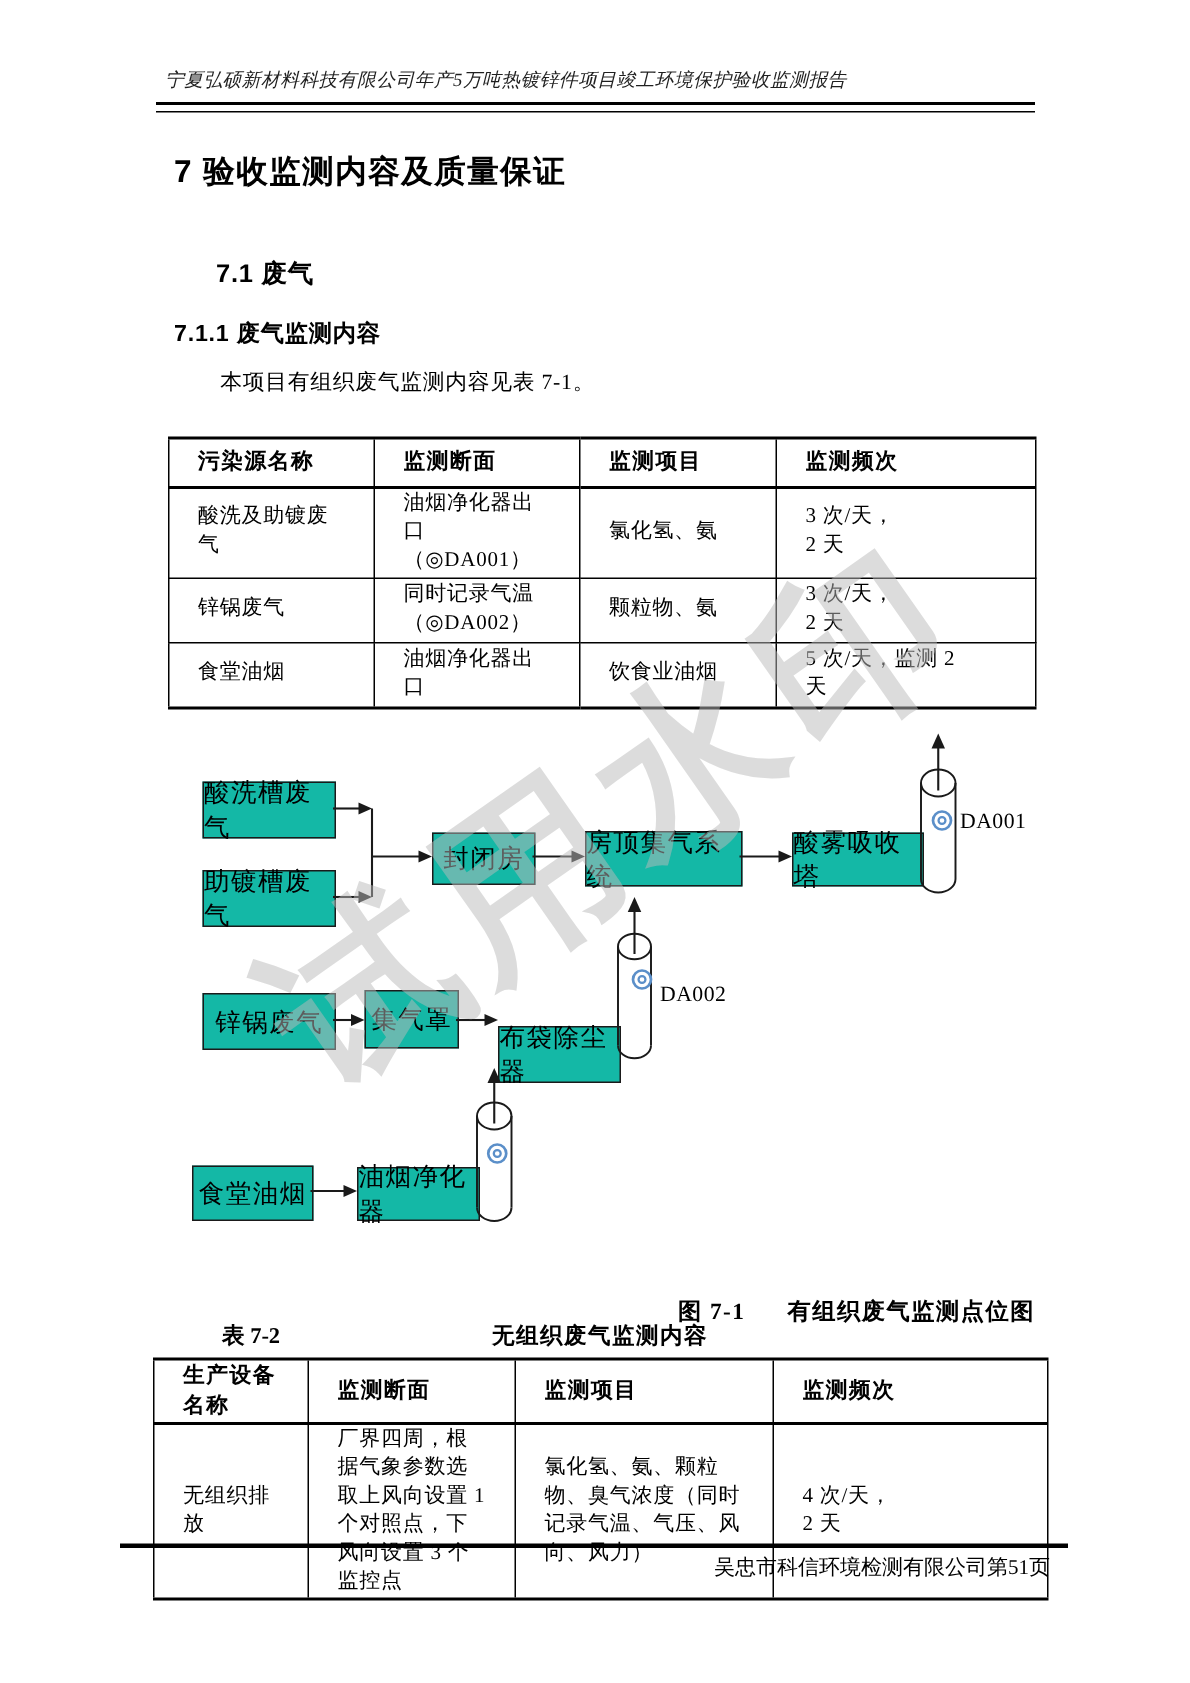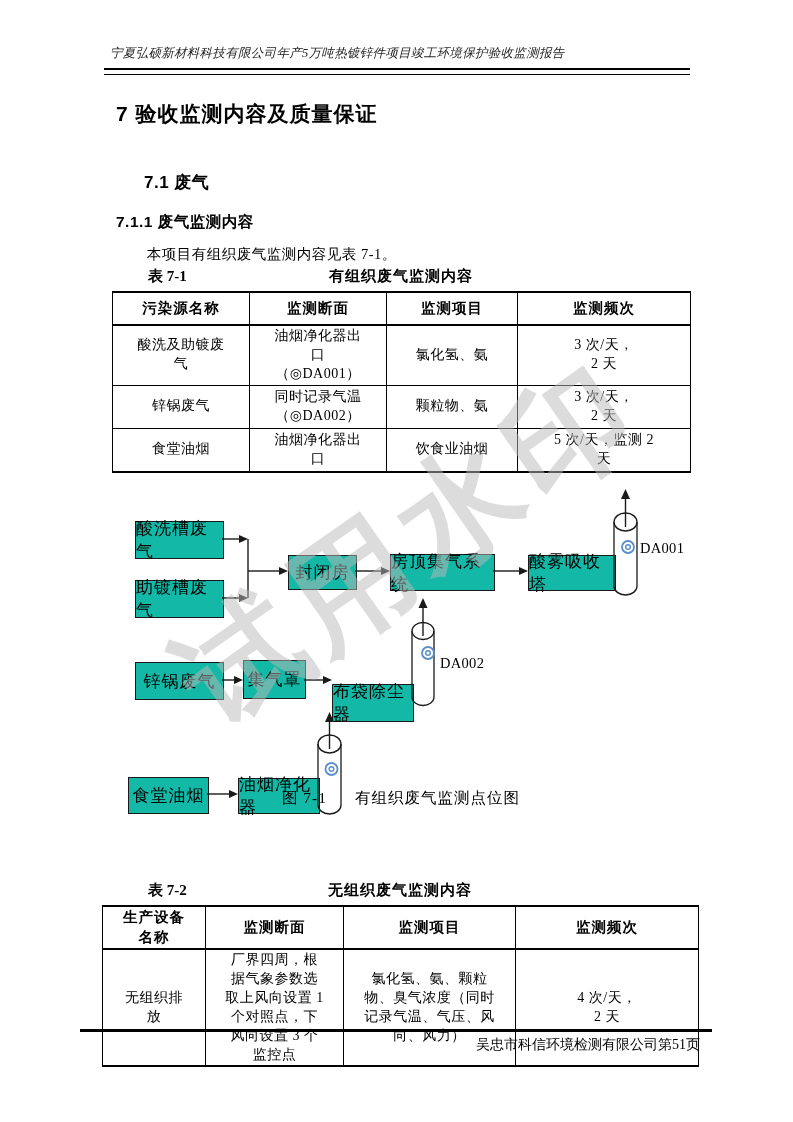--- a/index.html
+++ b/index.html
@@ -26,33 +26,33 @@
   .para{left:112px;width:578px;font-size:14.5px;text-indent:2.4em;letter-spacing:.5px;}
   .p1{top:245px;} .p2{top:851px;}
   
   .tcap{height:20px;font-weight:bold;font-size:15px;}
   .tcap .cap-label{position:absolute;left:36px;top:0;}
   .tcap .cap-title{position:absolute;left:0;top:0;width:100%;text-align:center;letter-spacing:1px;}
   .cap1{top:267px;left:112px;width:578px;}
   .cap2{top:881px;left:102px;width:596px;}
   
   table.doc{border-collapse:collapse;table-layout:fixed;font-size:14px;}
-  table.doc th,table.doc td{border:1px solid #000;text-align:center;vertical-align:middle;
+  table.doc th,table.doc td{border:1px solid #000;text-align:left;vertical-align:middle;
       padding:1px 19px;white-space:pre-line;line-height:1.35;letter-spacing:.5px;}
   table.doc th{font-weight:bold;font-size:14.5px;letter-spacing:1px;}
   table.doc tr.hdr th{border-top:2.5px solid #000;border-bottom:2px solid #000;}
   table.doc tr.last td{border-bottom:2.5px solid #000;}
   .t1{top:291px;left:112px;width:578px;}
   .t2{top:905px;left:102px;width:596px;}
   
   .node{position:absolute;border:1.2px solid #1a1a1a;background:#14b8a6;display:flex;
         align-items:center;justify-content:center;font-size:17px;letter-spacing:1px;}
   #diagram-svg{position:absolute;top:0;left:0;width:793px;height:1122px;pointer-events:none;}
   .stack-label{position:absolute;font-size:14.5px;letter-spacing:.3px;}
-  .figcap{top:788px;left:112px;width:578px;text-align:center;font-weight:normal;font-size:15.5px;letter-spacing:1px;}
+  .figcap{top:864px;left:112px;width:578px;text-align:right;font-weight:bold;font-size:15.5px;letter-spacing:1px;}
   .figcap .gap{display:inline-block;width:28px;}
   
   .watermark{top:545px;left:410px;transform:translate(-50%,-50%) rotate(-35deg);
              font-family:"Liberation Sans","DejaVu Sans",sans-serif;font-weight:bold;
              font-size:122px;letter-spacing:10px;color:rgba(185,185,185,0.5);
              white-space:nowrap;pointer-events:none;z-index:30;}
 </style>
 </head>
 <body>
 
@@ -60,24 +60,20 @@
 
   <div class="abs doc-header">宁夏弘硕新材料科技有限公司年产5万吨热镀锌件项目竣工环境保护验收监测报告</div>
   <div class="abs header-rule"></div>
 
   <div class="abs h1">7 验收监测内容及质量保证</div>
   <div class="abs h2">7.1 废气</div>
   <div class="abs h3">7.1.1 废气监测内容</div>
 
   <div class="abs para p1">本项目有组织废气监测内容见表 7-1。</div>
 
-  <div class="abs tcap cap1">
-    <span class="cap-label">表 7-1</span>
-    <span class="cap-title">有组织废气监测内容</span>
-  </div>
 
   <table class="doc abs t1">
     <colgroup>
         <col style="width:137px">
         <col style="width:137px">
         <col style="width:131px">
         <col style="width:173px">
       </colgroup>
     <tbody>
         <tr class="hdr" style="height:33px">

